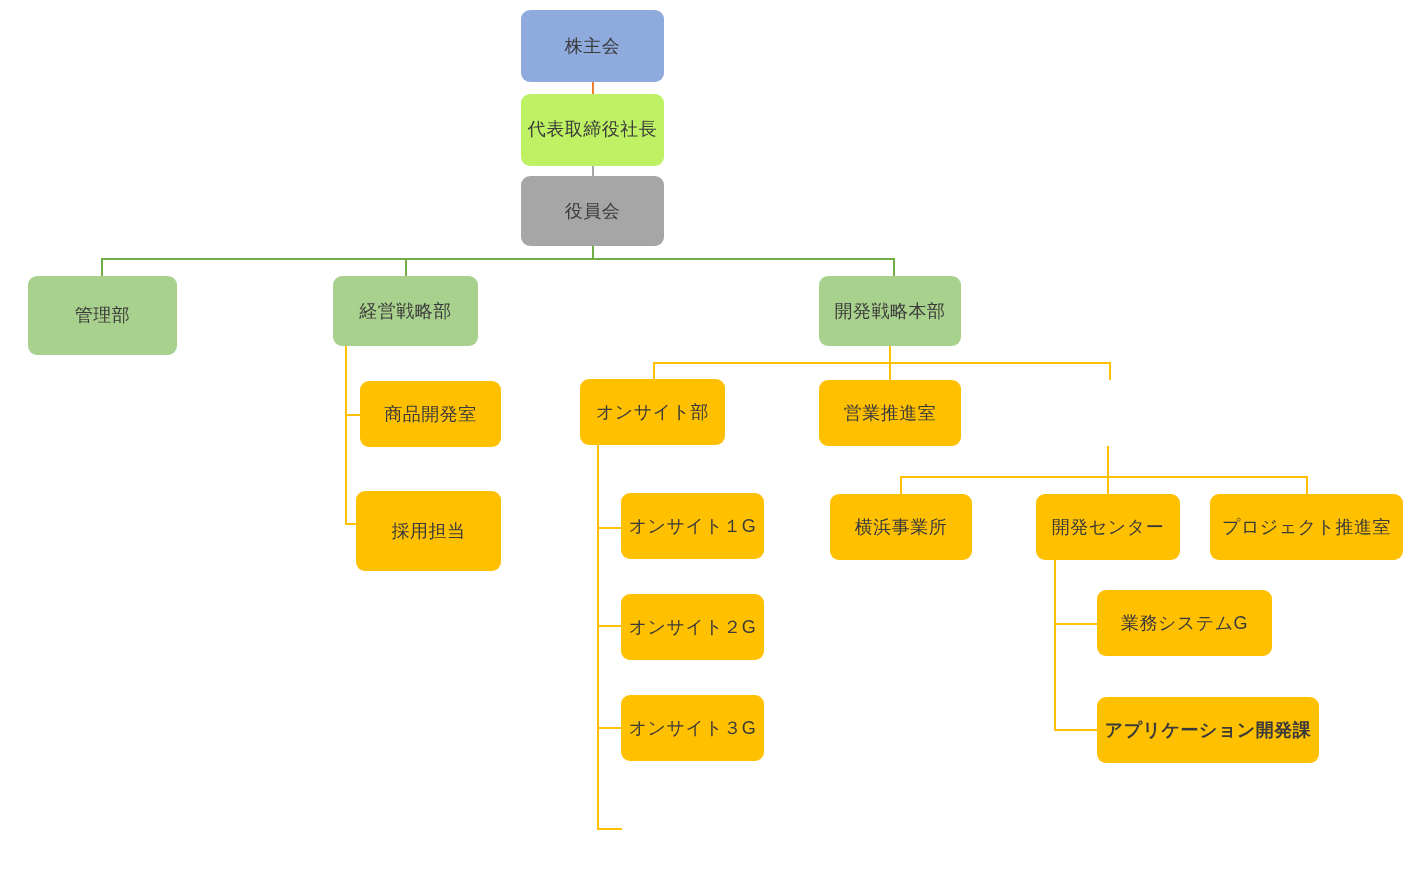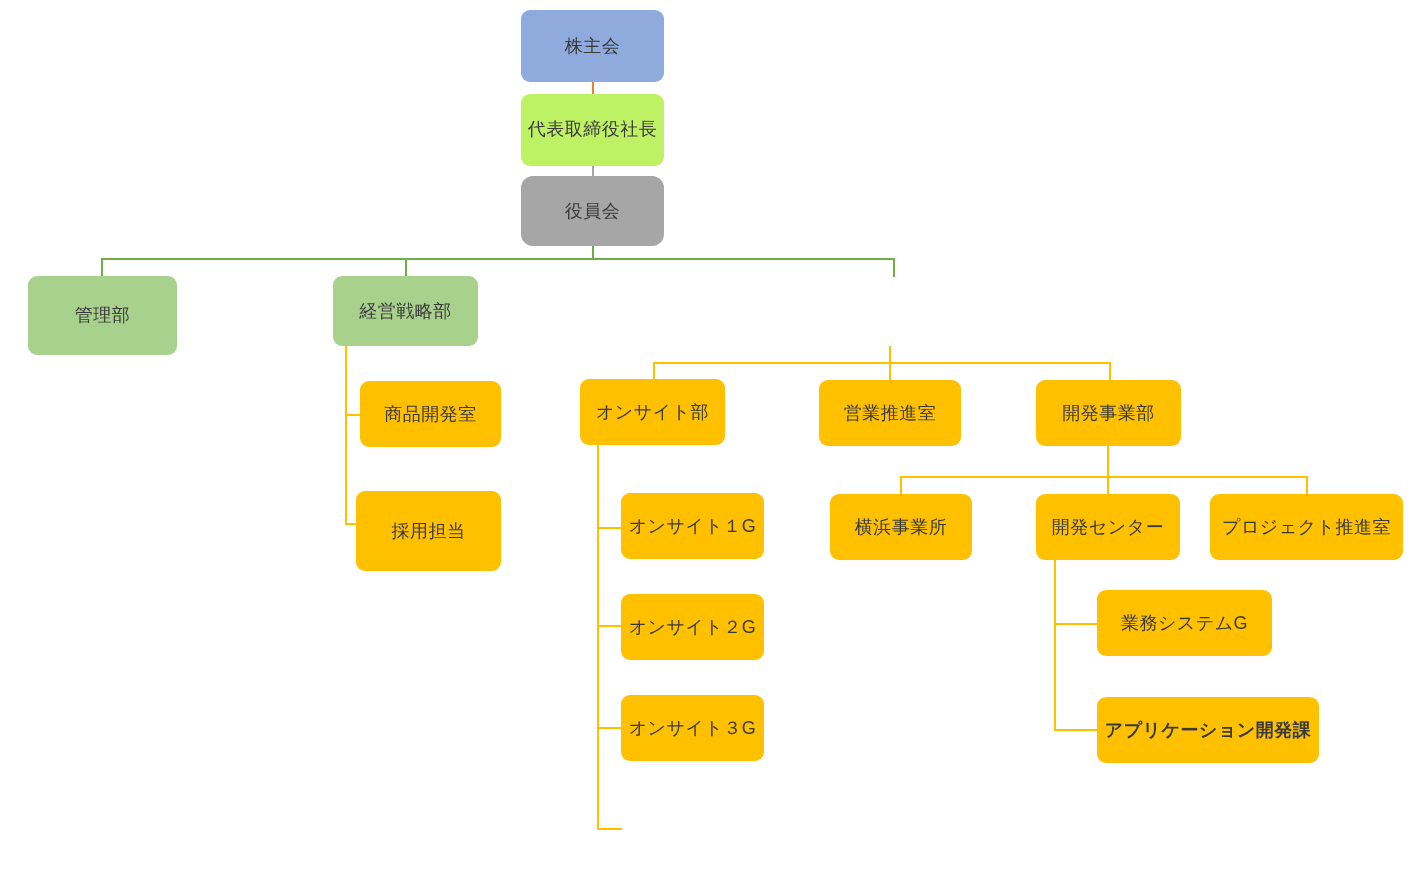--- a/index.html
+++ b/index.html
@@ -29,21 +29,21 @@
     color: #3a3a3a;
     font-size: 18px;
     font-weight: 400;
     letter-spacing: 0.5px;
     line-height: 1.25;
     padding: 2px 6px;
     user-select: none;
   }
   .node.lvl-board   { background: #8faadc; }
   .node.lvl-pres    { background: #bef264; font-family: Liberation Mono, monospace; }
-  .node.lvl-exec    { background: #a6a6a6; border-radius: 12px; }
+  .node.lvl-exec    { background: #a6a6a6; }
   .node.lvl-dept    { background: #a9d18e; }
   .node.lvl-unit    { background: #ffc000; }
 
   .conn {
     position: absolute;
     box-sizing: border-box;
   }
   .conn.v { width: 2px; }
   .conn.h { height: 2px; }
   .conn.c-orange { background: #ed7d31; }
@@ -94,30 +94,30 @@
   <div class="node lvl-board" style="left:521px; top:10px; width:143px; height:72px;">株主会</div>
 
   <div class="node lvl-pres" style="left:521px; top:94px; width:143px; height:72px;">代表取締役社長</div>
 
   <div class="node lvl-exec" style="left:521px; top:176px; width:143px; height:70px;">役員会</div>
 
   <div class="node lvl-dept" style="left:28px; top:276px; width:149px; height:79px;">管理部</div>
 
   <div class="node lvl-dept" style="left:333px; top:276px; width:145px; height:70px;">経営戦略部</div>
 
+  <div class="node lvl-dept" style="left:819px; top:276px; width:142px; height:70px;">開発戦略本部</div>
 
   <div class="node lvl-unit" style="left:360px; top:381px; width:141px; height:66px;">商品開発室</div>
 
   <div class="node lvl-unit" style="left:356px; top:491px; width:145px; height:80px;">採用担当</div>
 
   <div class="node lvl-unit" style="left:580px; top:379px; width:145px; height:66px;">オンサイト部</div>
 
   <div class="node lvl-unit" style="left:819px; top:380px; width:142px; height:66px;">営業推進室</div>
 
-  <div class="node lvl-unit" style="left:1036px; top:380px; width:145px; height:66px;">開発事業部</div>
 
   <div class="node lvl-unit" style="left:621px; top:493px; width:143px; height:66px;">オンサイト１G</div>
 
   <div class="node lvl-unit" style="left:621px; top:594px; width:143px; height:66px;">オンサイト２G</div>
 
   <div class="node lvl-unit" style="left:621px; top:695px; width:143px; height:66px;">オンサイト３G</div>
 
 
   <div class="node lvl-unit" style="left:1036px; top:494px; width:144px; height:66px;">開発センター</div>
 

